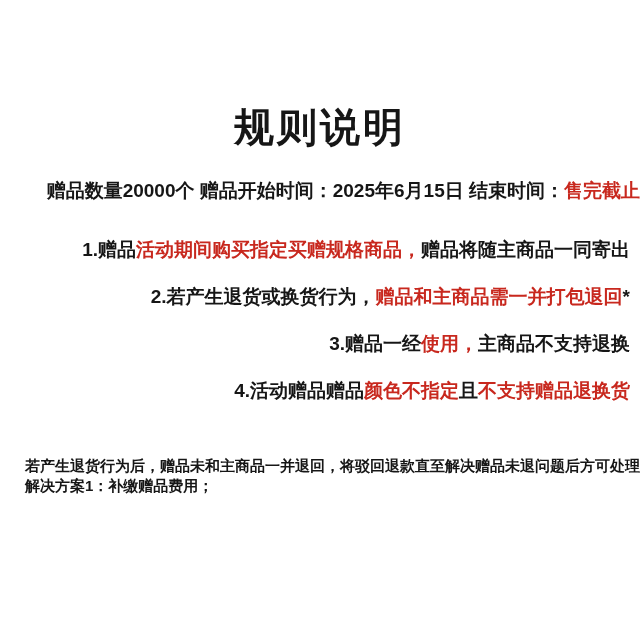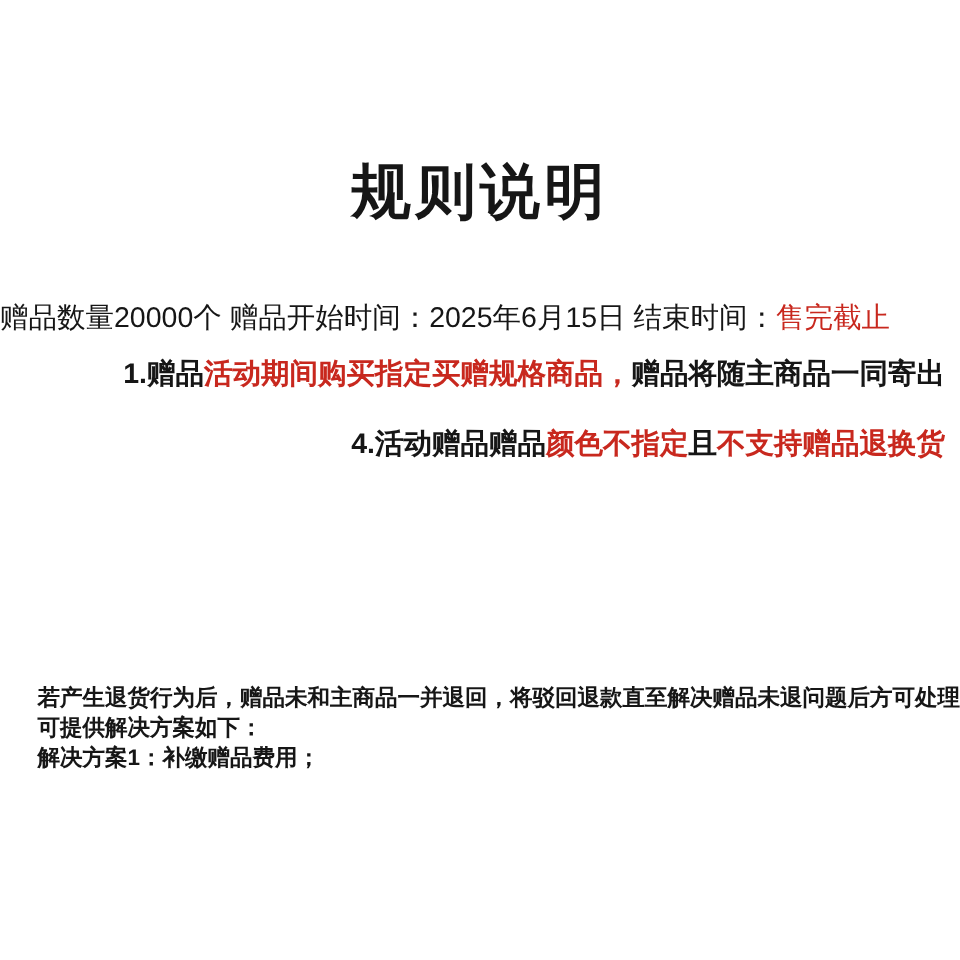--- a/index.html
+++ b/index.html
@@ -24,26 +24,26 @@
     left: 0;
     width: 100%;
     text-align: center;
     font-size: 40px;
     font-weight: 700;
     letter-spacing: 3px;
     white-space: nowrap;
   }
   .summary {
     position: absolute;
-    top: 199px;
+    top: 178px;
     left: 0;
     width: 100%;
-    text-align: left;
+    text-align: right;
     font-size: 19px;
-    font-weight: 400;
+    font-weight: 700;
     white-space: nowrap;
   }
   .rules {
     position: absolute;
     top: 240px;
     left: 80px;
     right: 10px;
     text-align: right;
   }
   .rule {
@@ -84,27 +84,32 @@
   <div class="summary">
     <span class="t">赠品数量20000个 赠品开始时间：2025年6月15日 结束时间：</span><span class="r">售完截止</span>
   </div>
 
   <div class="rules">
 
     <div class="rule">
       <span class="t">1.赠品</span><span class="r">活动期间购买指定买赠规格商品，</span><span class="t">赠品将随主商品一同寄出</span>
     </div>
 
+    <div class="rule">
+      <span class="t">2.若产生退货或换货行为，</span><span class="r">赠品和主商品需一并打包退回</span><span class="t">*</span>
+    </div>
 
+    <div class="rule">
+      <span class="t">3.赠品一经</span><span class="r">使用，</span><span class="t">主商品不支持退换</span>
+    </div>
 
     <div class="rule">
       <span class="t">4.活动赠品赠品</span><span class="r">颜色不指定</span><span class="t">且</span><span class="r">不支持赠品退换货</span>
     </div>
 
   </div>
 
   <div class="footnote">
     <div class="fline">若产生退货行为后，赠品未和主商品一并退回，将驳回退款直至解决赠品未退问题后方可处理；</div>
-    <div class="fline">可提供解决方案如下：</div>
     <div class="fline">解决方案1：补缴赠品费用；</div>
   </div>
 
 </div>
 
 </body></html>

